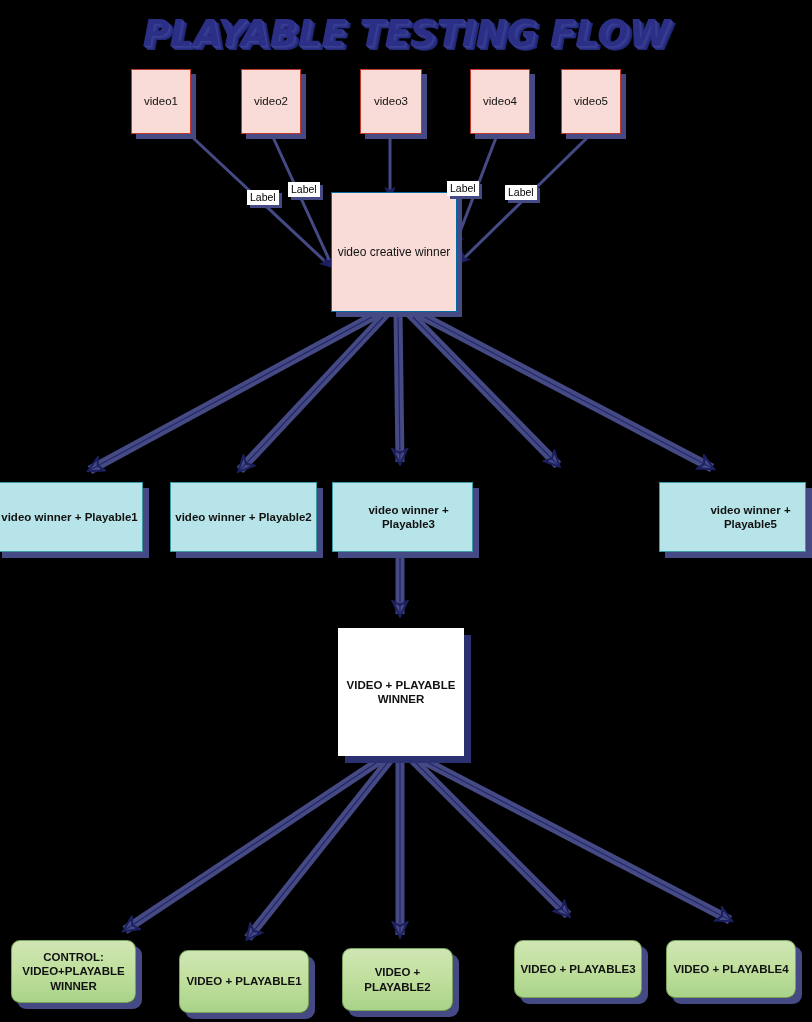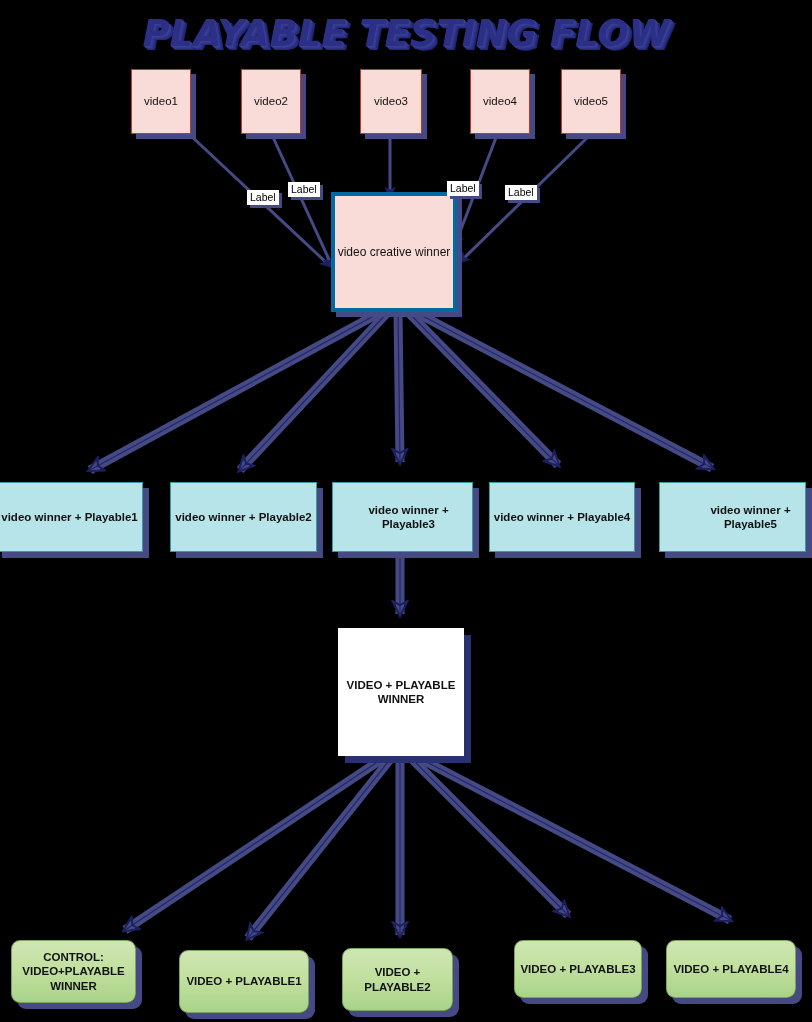--- a/index.html
+++ b/index.html
@@ -72,21 +72,21 @@
     background: #f9dcd7;
     border: 1px solid #c0392b;
     box-shadow: 5px 5px 0 0 #454a85;
     font-size: 11.5px;
     color: #111111;
   }
 
   
   .pink-main {
     background: #f9dcd7;
-    border: 4px solid #0369a1;
+    border: 1px solid #0369a1;
     box-shadow: 5px 5px 0 0 #454a85;
     font-size: 12px;
     color: #111111;
   }
 
   
   .cyan {
     background: #b7e4e8;
     border: 1px solid #3c9aa3;
     box-shadow: 6px 6px 0 0 #454a85;
@@ -223,23 +223,20 @@
 
   <div class="node cyan" style="left:-4px; top:482px; width:147px; height:70px;">
     <span class="node-label">video winner + Playable1</span>
   </div>
   <div class="node cyan" style="left:170px; top:482px; width:147px; height:70px;">
     <span class="node-label">video winner + Playable2</span>
   </div>
   <div class="node cyan" style="left:332px; top:482px; width:141px; height:70px;padding-left:12px;">
     <span class="node-label">video winner + Playable3</span>
   </div>
-  <div class="node cyan" style="left:489px; top:482px; width:146px; height:70px;">
-    <span class="node-label">video winner + Playable4</span>
-  </div>
   <div class="node cyan" style="left:659px; top:482px; width:147px; height:70px;padding-left:36px;">
     <span class="node-label">video winner + Playable5</span>
   </div>
 
   <div class="node green" style="left:11px; top:940px; width:125px; height:63px;">
     <span class="node-label">CONTROL: VIDEO+PLAYABLE WINNER</span>
   </div>
 
   <div class="node white" style="left:338px; top:628px; width:126px; height:128px;">
     <span class="node-label">VIDEO + PLAYABLE WINNER</span>

